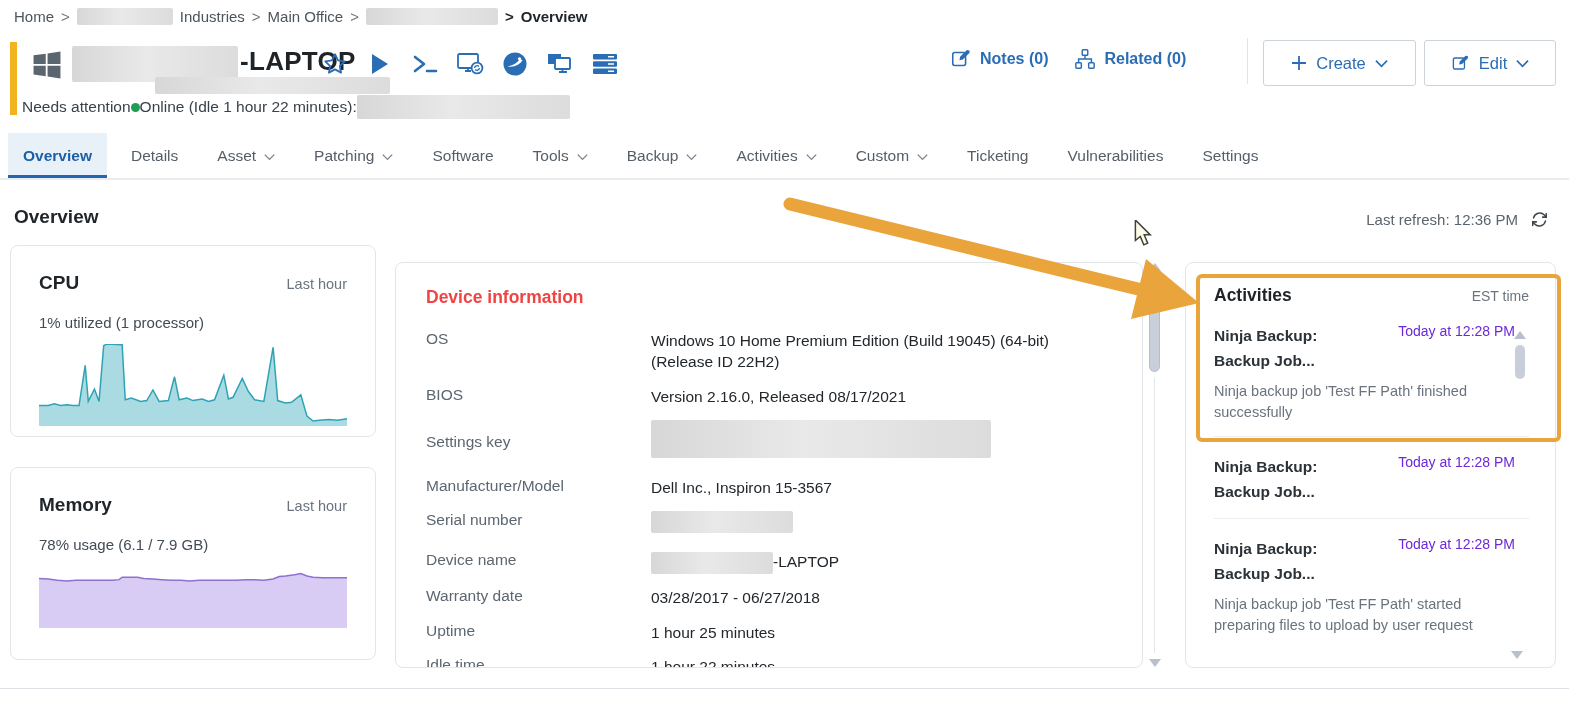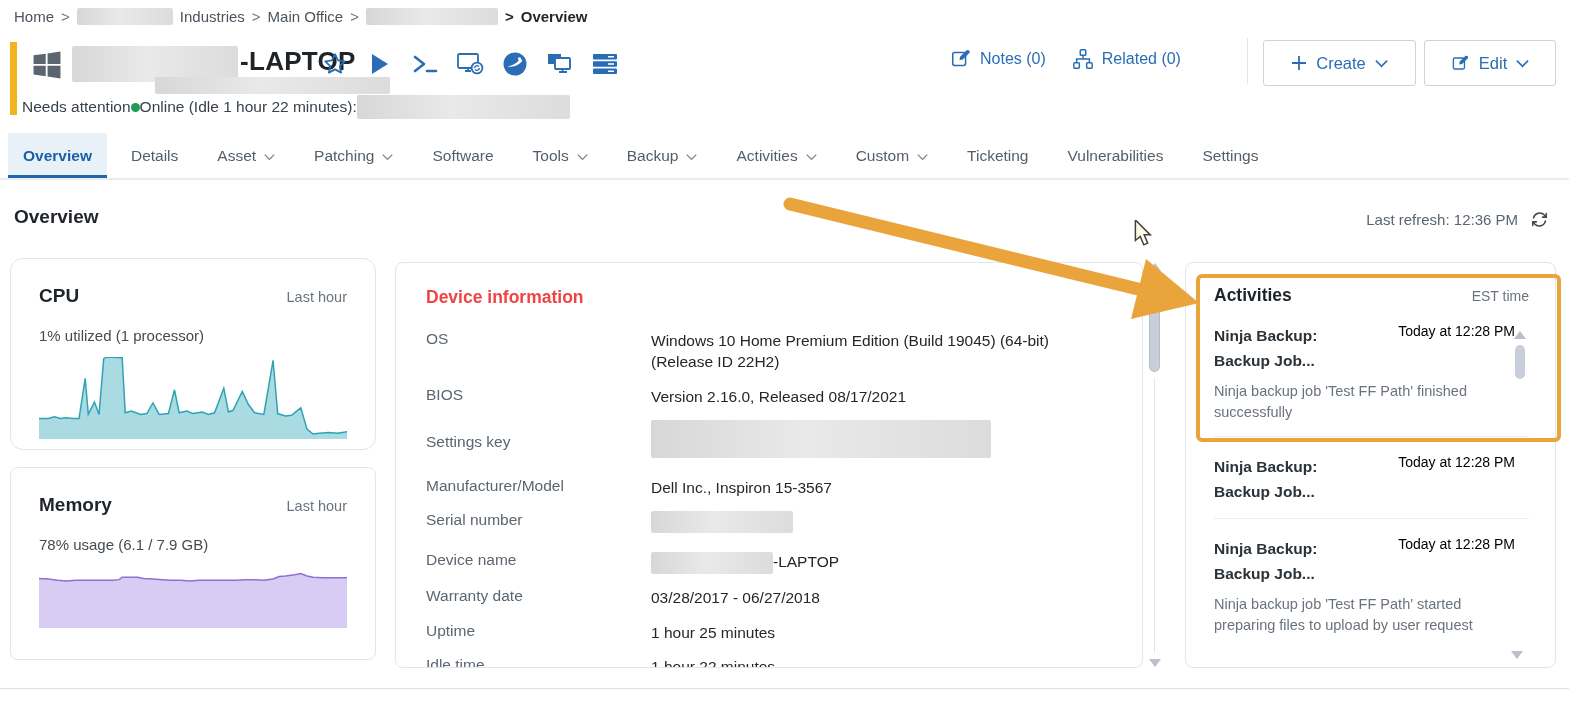--- a/index.html
+++ b/index.html
@@ -13,38 +13,38 @@
   .breadcrumb{left:14px;top:8px;display:flex;align-items:center;gap:7px;font-size:15px;color:#4b545d;white-space:nowrap;}
   .breadcrumb .sep{color:#6b747d;}
   .breadcrumb .current{color:#1f2429;font-weight:700;}
   
   .accent-bar{left:10px;top:42px;width:7px;height:73px;background:#f0b41e;}
   .device-title{left:240px;top:46px;font-size:26px;font-weight:700;color:#1f2428;letter-spacing:.3px;}
   .hdr-icons{left:321px;top:50px;display:flex;gap:17px;align-items:center;}
   .hdr-icons .ic{width:28px;height:28px;display:flex;align-items:center;justify-content:center;cursor:pointer;}
   .status-row{left:22px;top:95px;display:flex;align-items:center;font-size:15.5px;color:#39424a;white-space:nowrap;}
   .dot{width:9px;height:9px;border-radius:50%;background:#1f9d55;display:inline-block;}
-  .hdr-right{top:48px;left:950px;display:flex;align-items:center;gap:26px;color:#2a6db5;font-size:16px;}
+  .hdr-right{top:48px;left:950px;display:flex;align-items:center;gap:26px;color:#2a6db5;font-size:16px;font-weight:bold;}
   .hdr-link{display:flex;align-items:center;gap:8px;cursor:pointer;white-space:nowrap;}
   .vdivider{left:1247px;top:38px;width:1px;height:46px;background:#e1e5e9;}
   .btn{position:absolute;top:40px;height:44px;border:1px solid #ccd4da;border-radius:3px;background:#fff;
        display:flex;align-items:center;justify-content:center;gap:9px;color:#2a6db5;font-size:16.5px;cursor:pointer;}
   .btn-create{left:1263px;width:151px;}
   .btn-edit{left:1424px;width:130px;}
   
   .tabbar{left:0;top:133px;width:1569px;height:47px;border-bottom:2px solid #eaecef;display:flex;align-items:stretch;padding-left:8px;box-sizing:border-box;}
   .tab{display:flex;align-items:center;gap:8px;padding:0 15px;margin-right:9px;font-size:15.5px;color:#545e68;cursor:pointer;white-space:nowrap;}
   .tab.active{background:#e9f1f8;color:#1c5fa7;font-weight:700;box-shadow:inset 0 -3px 0 #2166ae;}
   .tab .chev{margin-top:2px;}
   
   .page-title{left:14px;top:206px;font-size:19px;font-weight:700;color:#1f2429;}
   .refresh-row{top:210px;right:20px;display:flex;align-items:center;gap:12px;font-size:15px;color:#5a646e;}
   
   .card{position:absolute;background:#fff;border:1px solid #e2e6ea;border-radius:8px;box-sizing:border-box;}
-  .card-cpu{left:10px;top:258px;width:366px;height:192px;padding:26px 28px;border-radius:13px;}
+  .card-cpu{left:10px;top:245px;width:366px;height:192px;padding:26px 28px;}
   .card-mem{left:10px;top:467px;width:366px;height:193px;padding:26px 28px;}
   .card-head{display:flex;justify-content:space-between;align-items:baseline;}
   .card-head .t{font-size:19px;font-weight:700;color:#1f2429;}
   .card-head .r{font-size:14.5px;color:#6b747e;}
   .card-sub{font-size:15px;color:#434b53;margin-top:20px;}
   .mini-chart{display:block;width:100%;margin-top:13px;}
   .card-info{left:395px;top:262px;width:748px;height:406px;padding:24px 30px;overflow:hidden;}
   .info-title{font-size:17.5px;font-weight:700;color:#ef4444;margin-bottom:22px;}
   .info-row{display:grid;grid-template-columns:225px 1fr;margin-bottom:13px;font-size:15.5px;align-items:start;margin-top:12px;}
   .info-row.center{align-items:center;}
@@ -54,21 +54,21 @@
   .link{color:#2272c3;cursor:pointer;}
   
   .card-act{left:1185px;top:262px;width:371px;height:406px;padding:22px 26px 0 28px;overflow:hidden;}
   .act-head{display:flex;justify-content:space-between;align-items:baseline;}
   .act-title{font-size:17.5px;font-weight:700;color:#1f2429;}
   .act-tz{font-size:14px;color:#6b747e;}
   .act-item{margin-top:17px;}
   .act-item-head{display:grid;grid-template-columns:1fr auto;gap:6px;}
   .act-name{font-size:15.5px;font-weight:700;color:#2b3238;line-height:1.62;}
   .act-name span{display:block;}
-  .act-time{font-size:14px;color:#000000;white-space:nowrap;padding-right:14px;}
+  .act-time{font-size:14px;color:#6d28d9;white-space:nowrap;padding-right:14px;}
   .act-desc{font-size:14.5px;color:#6a737d;line-height:1.4;margin-top:8px;padding-right:24px;}
   .act-div{border-bottom:1px solid #ebedf0;margin-top:14px;}
   
   .tri{width:0;height:0;border-left:6px solid transparent;border-right:6px solid transparent;}
   .tri.up{border-bottom:8px solid #b9c0c9;}
   .tri.down{border-top:8px solid #b9c0c9;}
   .mid-scroll{left:1146px;top:263px;width:18px;height:404px;}
   .mid-scroll .tri{position:absolute;left:3px;}
   .mid-scroll .thumb{position:absolute;left:3px;top:13px;width:11px;height:96px;background:#c9cfda;border-radius:6px;border:1px solid #b6bdc9;box-sizing:border-box;}
   .mid-scroll .track{position:absolute;left:8px;top:115px;height:275px;width:1px;background:#e3e6ea;}

